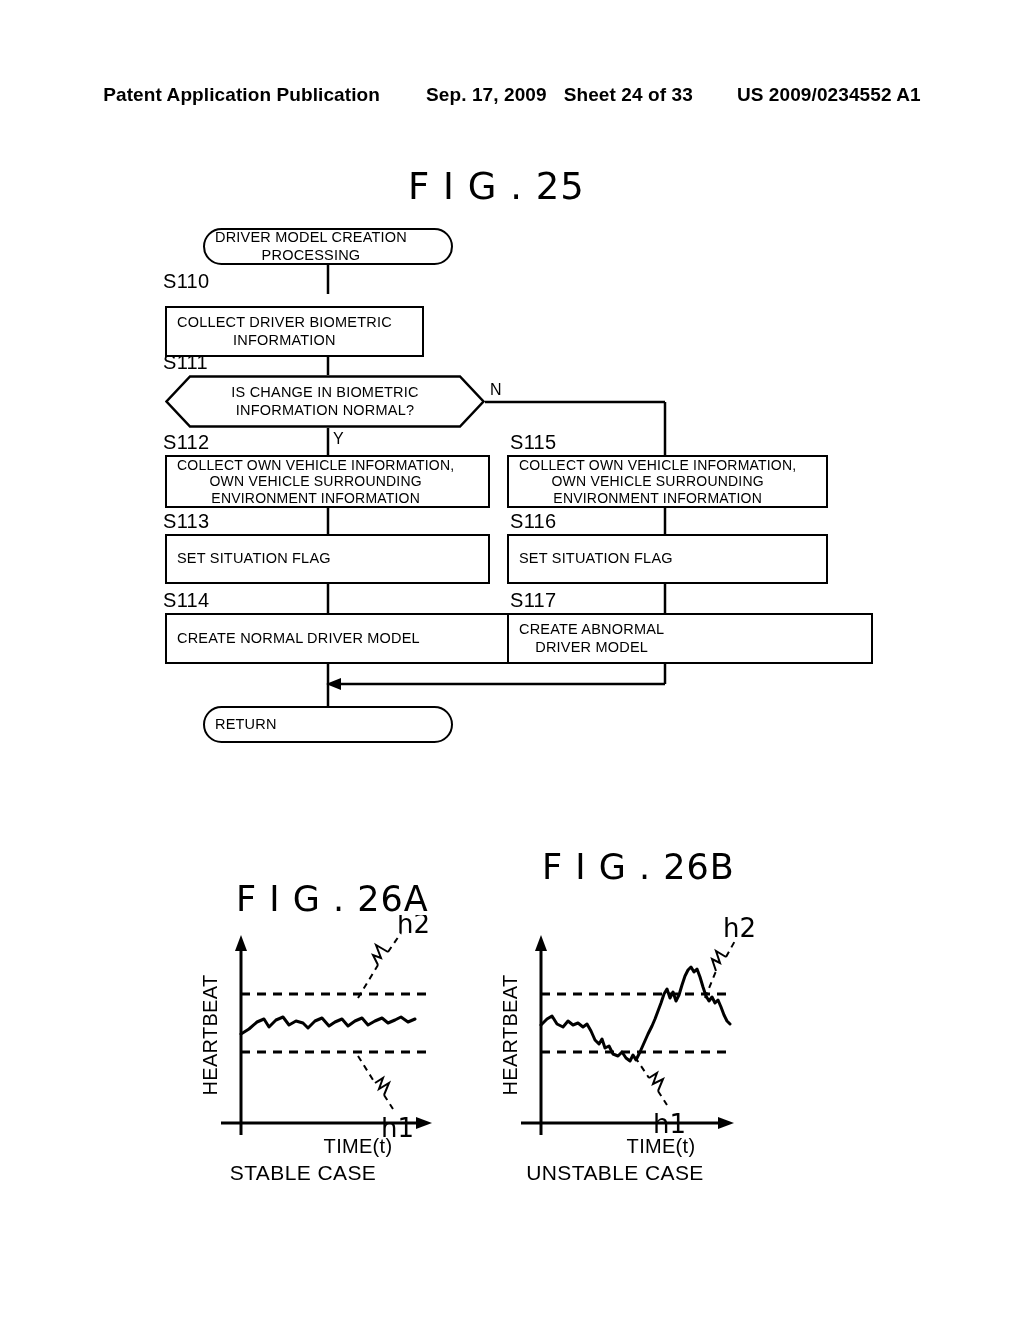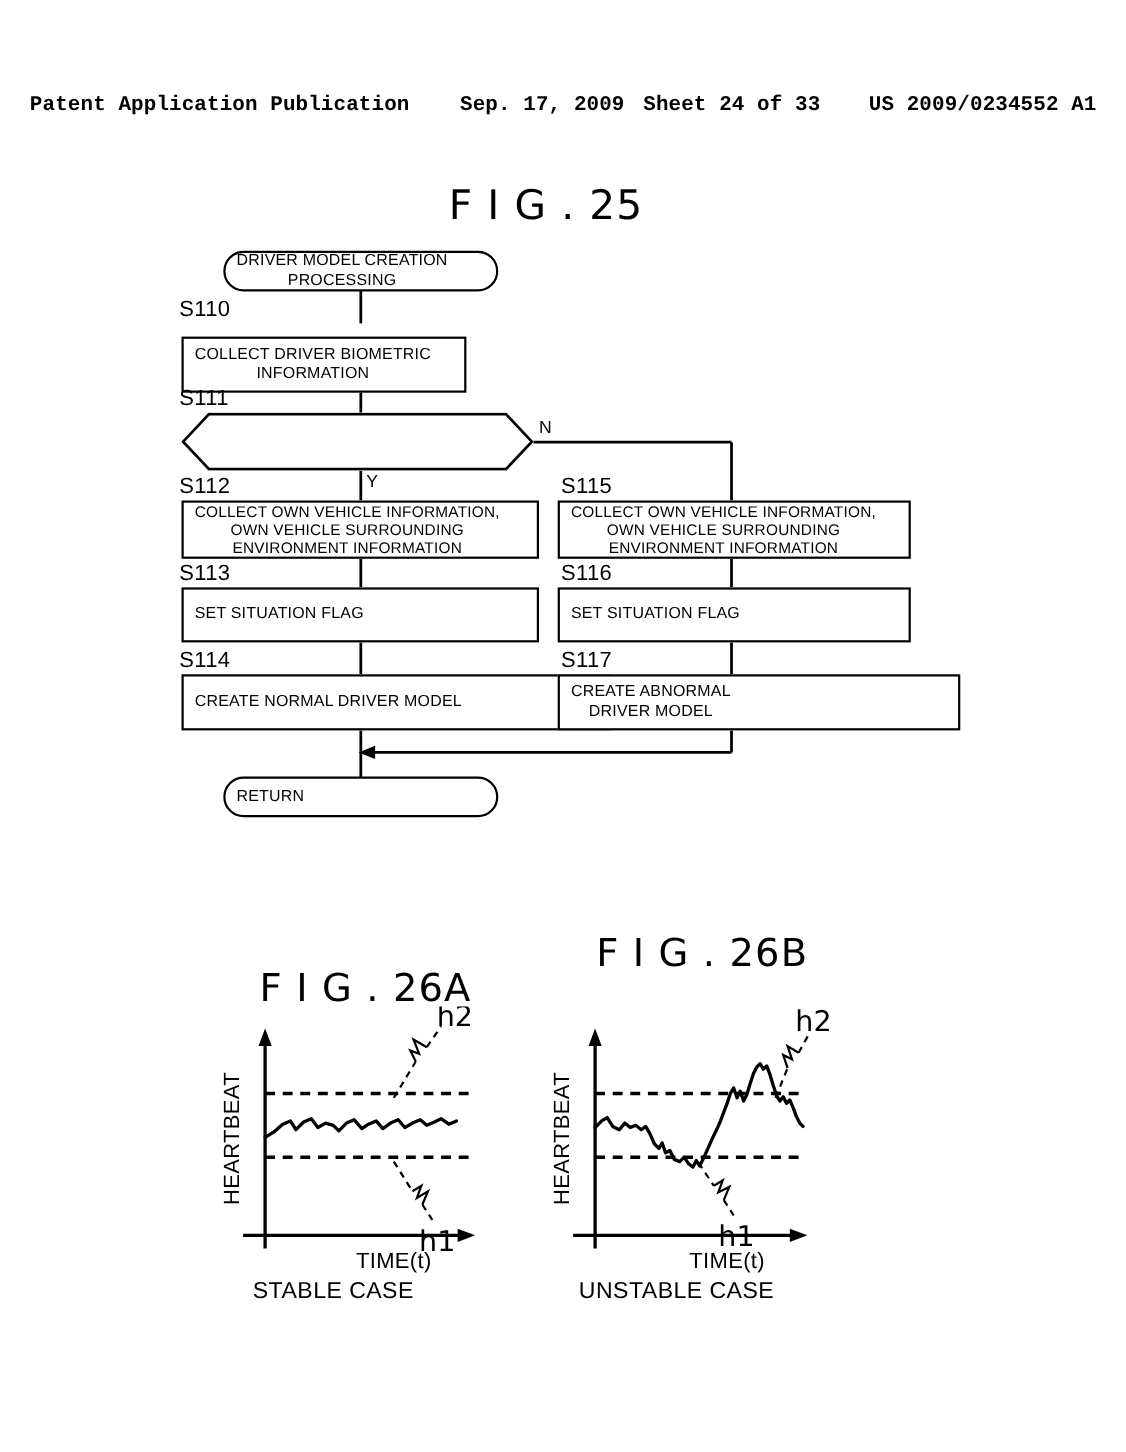--- a/index.html
+++ b/index.html
@@ -19,21 +19,21 @@
 
   
   .page-header {
     position: absolute;
     top: 84px;
     left: 0;
     width: 1024px;
     display: flex;
     justify-content: center;
     align-items: baseline;
-    font-family: Liberation Mono, monospace;
+    font-family: Liberation Sans, sans-serif;
     font-weight: bold;
     font-size: 19px;
     letter-spacing: 0.1px;
     white-space: nowrap;
   }
   .page-header .hdr-pub { }
   .page-header .hdr-date { margin-left: 46px; }
   .page-header .hdr-sheet { margin-left: 17px; }
   .page-header .hdr-patno { margin-left: 44px; }
 
@@ -179,20 +179,22 @@
   <div class="node" style="left:165px; top:306px; width:259px; height:51px;">
     <span class="node-text">COLLECT DRIVER BIOMETRIC
 INFORMATION</span>
   </div>
 
   <div class="step-label" style="left:163px; top:351px;">S111</div>
   <div class="hexnode" style="left:165px; top:375px; width:320px; height:53px;">
     <svg width="320" height="53" viewBox="0 0 320 53">
       <polygon points="25,1.5 295,1.5 318.5,26.5 295,51.5 25,51.5 1.5,26.5" fill="#fff" stroke="#000" stroke-width="2.5"></polygon>
     </svg>
+    <span class="node-text">IS CHANGE IN BIOMETRIC
+INFORMATION NORMAL?</span>
   </div>
   <div class="branch-label" style="left:490px; top:381px;">N</div>
   <div class="branch-label" style="left:333px; top:430px;">Y</div>
 
   <div class="step-label" style="left:163px; top:431px;">S112</div>
   <div class="node" style="left:165px; top:455px; width:325px; height:53px; font-size:14px;">
     <span class="node-text">COLLECT OWN VEHICLE INFORMATION,
 OWN VEHICLE SURROUNDING
 ENVIRONMENT INFORMATION</span>
   </div>

